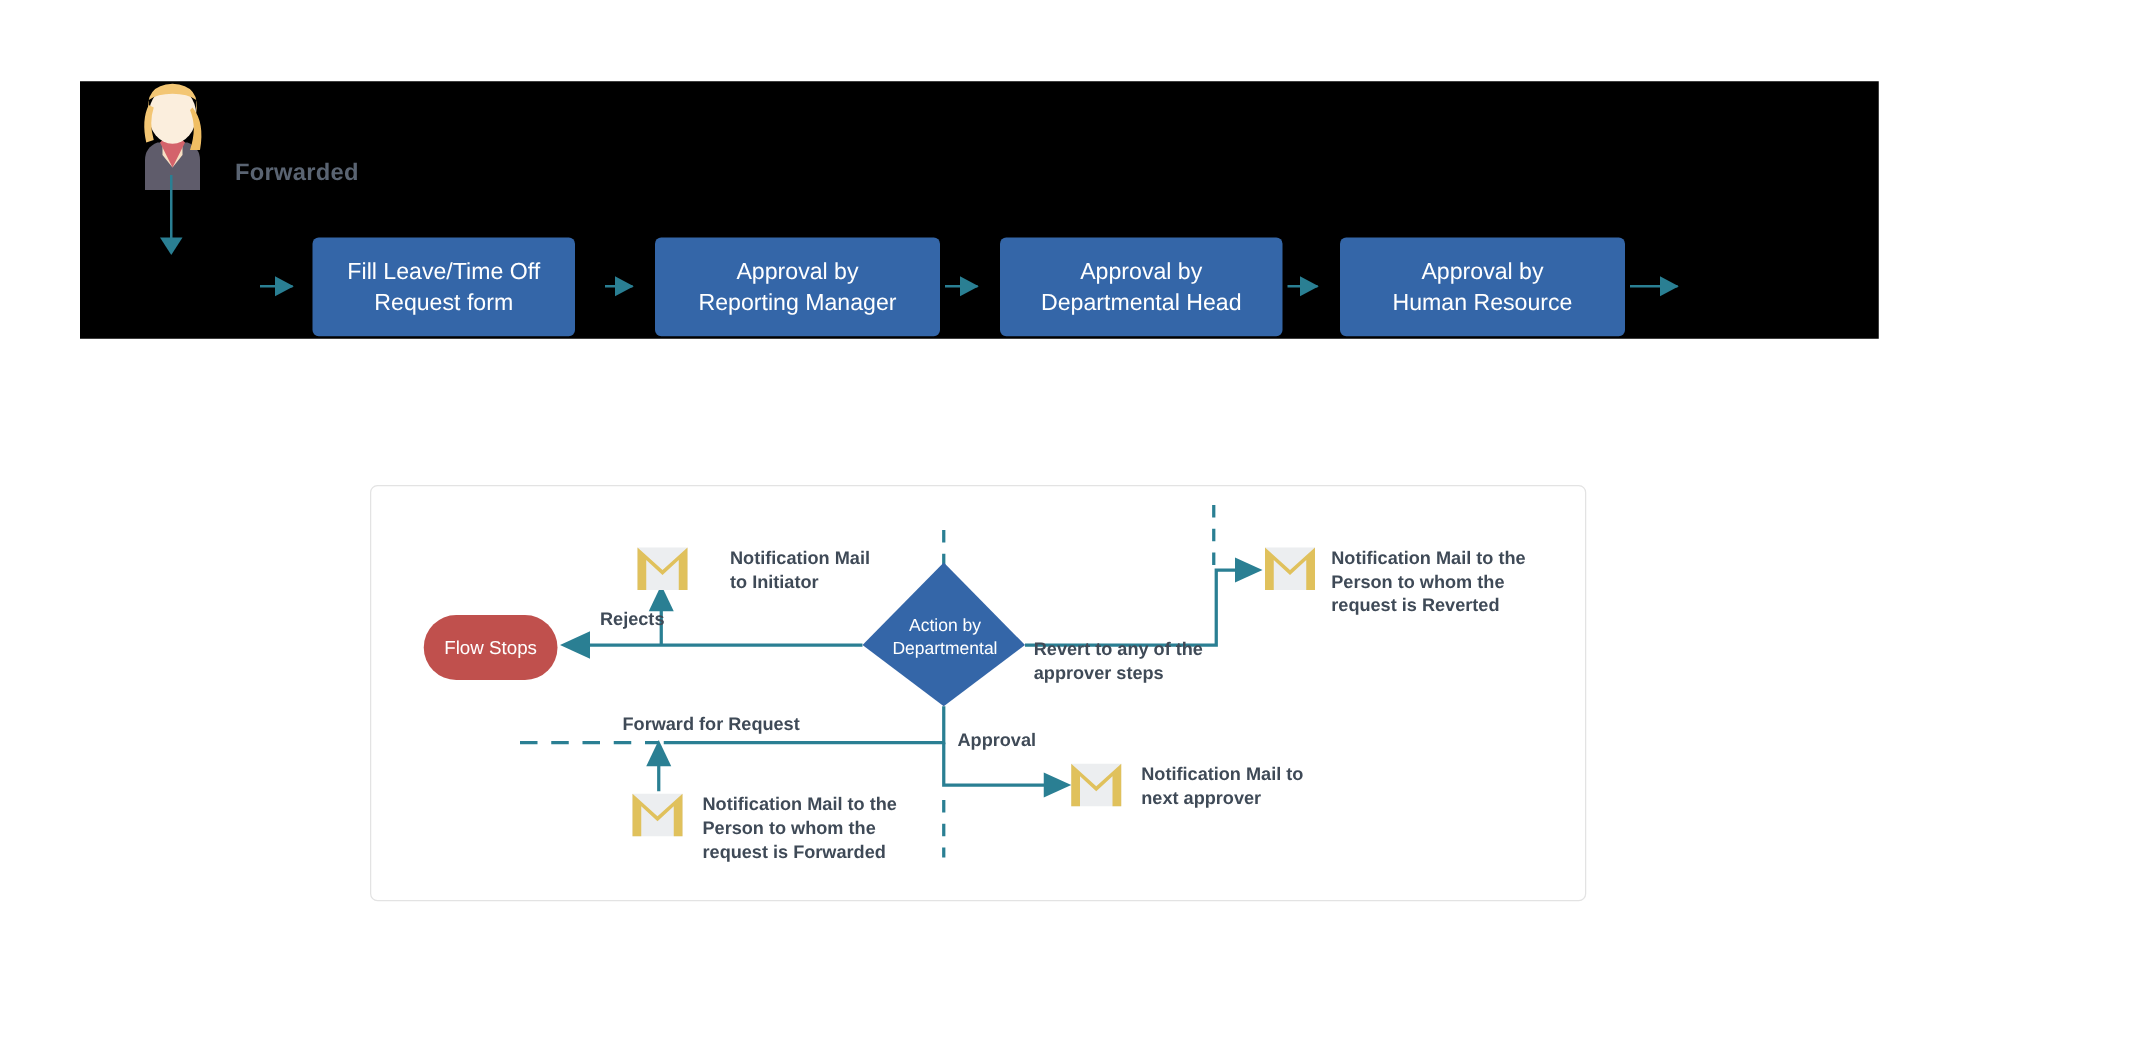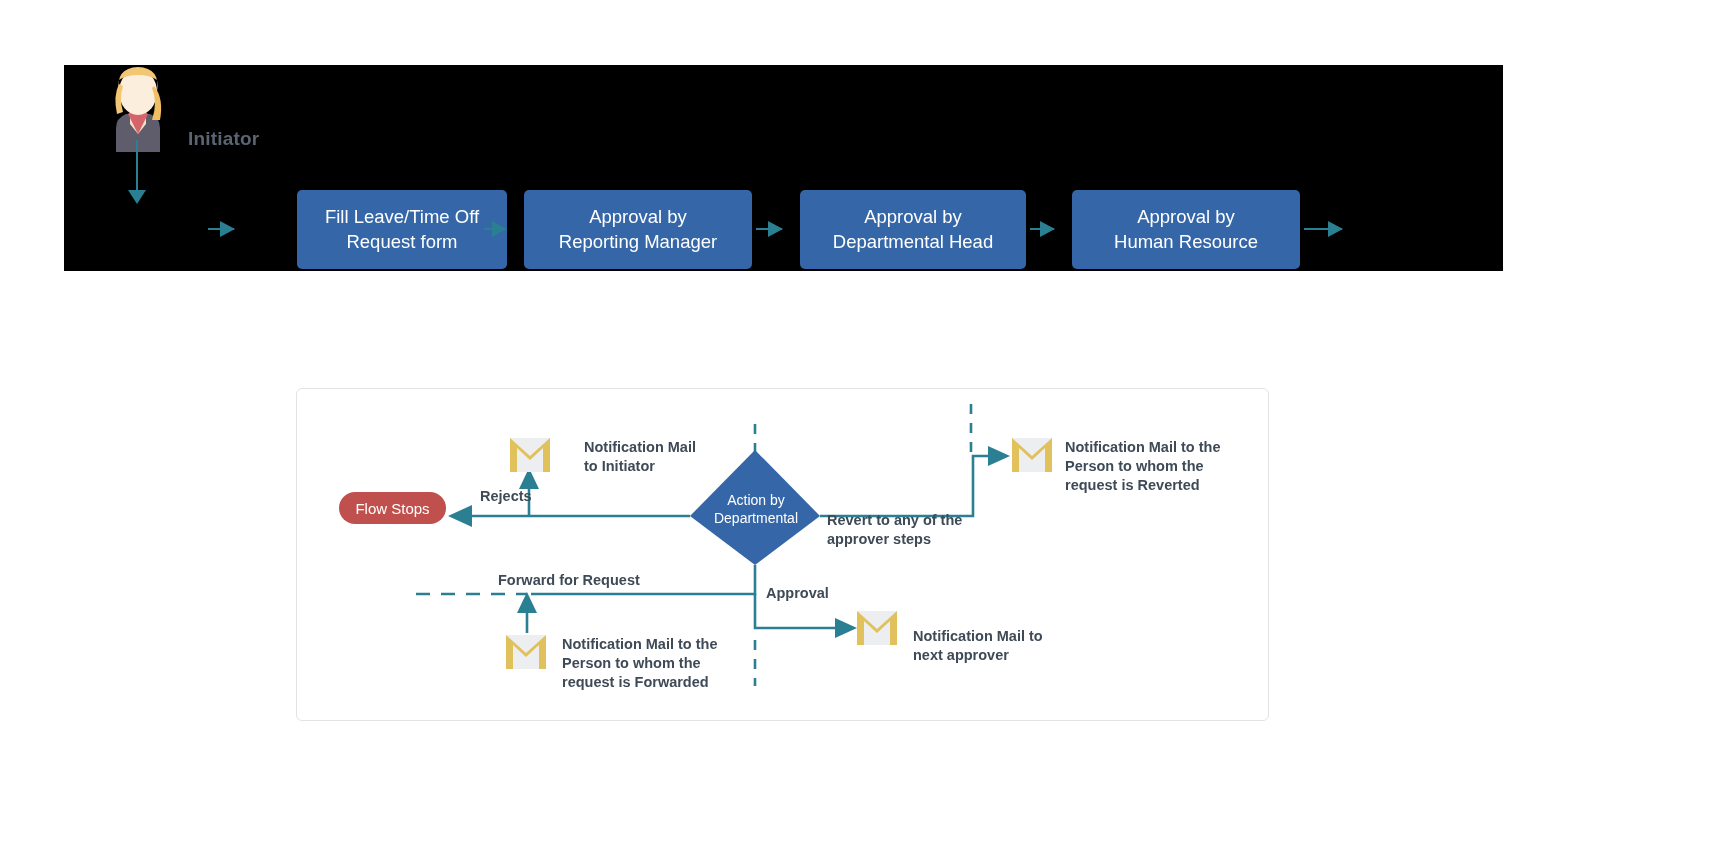--- a/index.html
+++ b/index.html
@@ -65,21 +65,21 @@
     height: 79px;
     top: 190px;
   }
   .node.pill {
     background: #2ea24f;
     border-radius: 42px;
     height: 55px;
     top: 202px;
   }
   .n-initiator { left: 64px;   width: 142px; }
-  .n-fill      { left: 250px;  width: 210px; margin-left: 47px; }
+  .n-fill      { left: 250px;  width: 210px; }
   .n-rm        { left: 524px;  width: 228px; }
   .n-dh        { left: 800px;  width: 226px; }
   .n-hr        { left: 1072px; width: 228px; }
   .n-done      { left: 1359px; width: 142px; }
 
   
   .h-arrow {
     position: absolute;
     height: 2px;
     background: #2a7f93;
@@ -134,21 +134,21 @@
     position: absolute;
     left: 0;
     top: 0;
   }
 
   .flow-stops {
     position: absolute;
     left: 339px;
     top: 492px;
     width: 107px;
-    height: 32px;
+    height: 52px;
     background: #c0504d;
     border-radius: 26px;
     display: flex;
     align-items: center;
     justify-content: center;
     color: #ffffff;
     font-size: 15px;
   }
   .diamond-label {
     position: absolute;
@@ -204,21 +204,21 @@
     <svg width="72" height="90" viewBox="0 0 72 90">
       <path d="M14 90 L14 66 Q14 56 24 52 L48 52 Q58 56 58 66 L58 90 Z" fill="#5f5c6b"></path>
       <path d="M28 48 L44 48 L44 62 L36 72 L28 62 Z" fill="#f7e0c4"></path>
       <path d="M26 52 L36 72 L46 52 L44 50 L28 50 Z" fill="#d4636b"></path>
       <ellipse cx="36" cy="30" rx="19" ry="23" fill="#fbeedd"></ellipse>
       <path d="M17 30 Q13 6 36 5 Q59 6 55 30 L55 18 Q48 13 36 13 Q24 13 17 18 Z" fill="#f3c674"></path>
       <path d="M52 24 Q62 36 58 58 L50 58 Q56 40 50 26 Z" fill="#f0be63"></path>
       <path d="M17 22 Q11 34 15 52 L21 50 Q17 36 21 24 Z" fill="#f3c674"></path>
     </svg>
   </div>
-  <div class="employee-label">Initiator</div>
+  <div class="employee-label">Forwarded</div>
 
   <div class="v-arrow"></div>
 
   <div class="h-arrow a1"></div>
 
   <div class="node proc n-fill" style="white-space: pre-line;">Fill Leave/Time Off
 Request form</div>
   <div class="h-arrow a2"></div>
 
   <div class="node proc n-rm" style="white-space: pre-line;">Approval by
@@ -308,19 +308,19 @@
       <rect x="2" y="2" width="40" height="34" fill="#eceef0"></rect>
       <path d="M2 2 L2 36 L9 36 L9 12 L22 24 L35 12 L35 36 L42 36 L42 2 L22 20 Z" fill="#e0c15c"></path>
     </svg>
   </div>
 
   <div class="mail-note mn-initiator" style="white-space: pre-line;">Notification Mail
 to Initiator</div>
   <div class="mail-note mn-revert" style="white-space: pre-line;">Notification Mail to the
 Person to whom the
 request is Reverted</div>
-  <div class="mail-note mn-next" style="white-space: pre-line; margin-top: 16px;">Notification Mail to
+  <div class="mail-note mn-next" style="white-space: pre-line;">Notification Mail to
 next approver</div>
   <div class="mail-note mn-forward" style="white-space: pre-line;">Notification Mail to the
 Person to whom the
 request is Forwarded</div>
 
 </div>
 
 </body></html>

